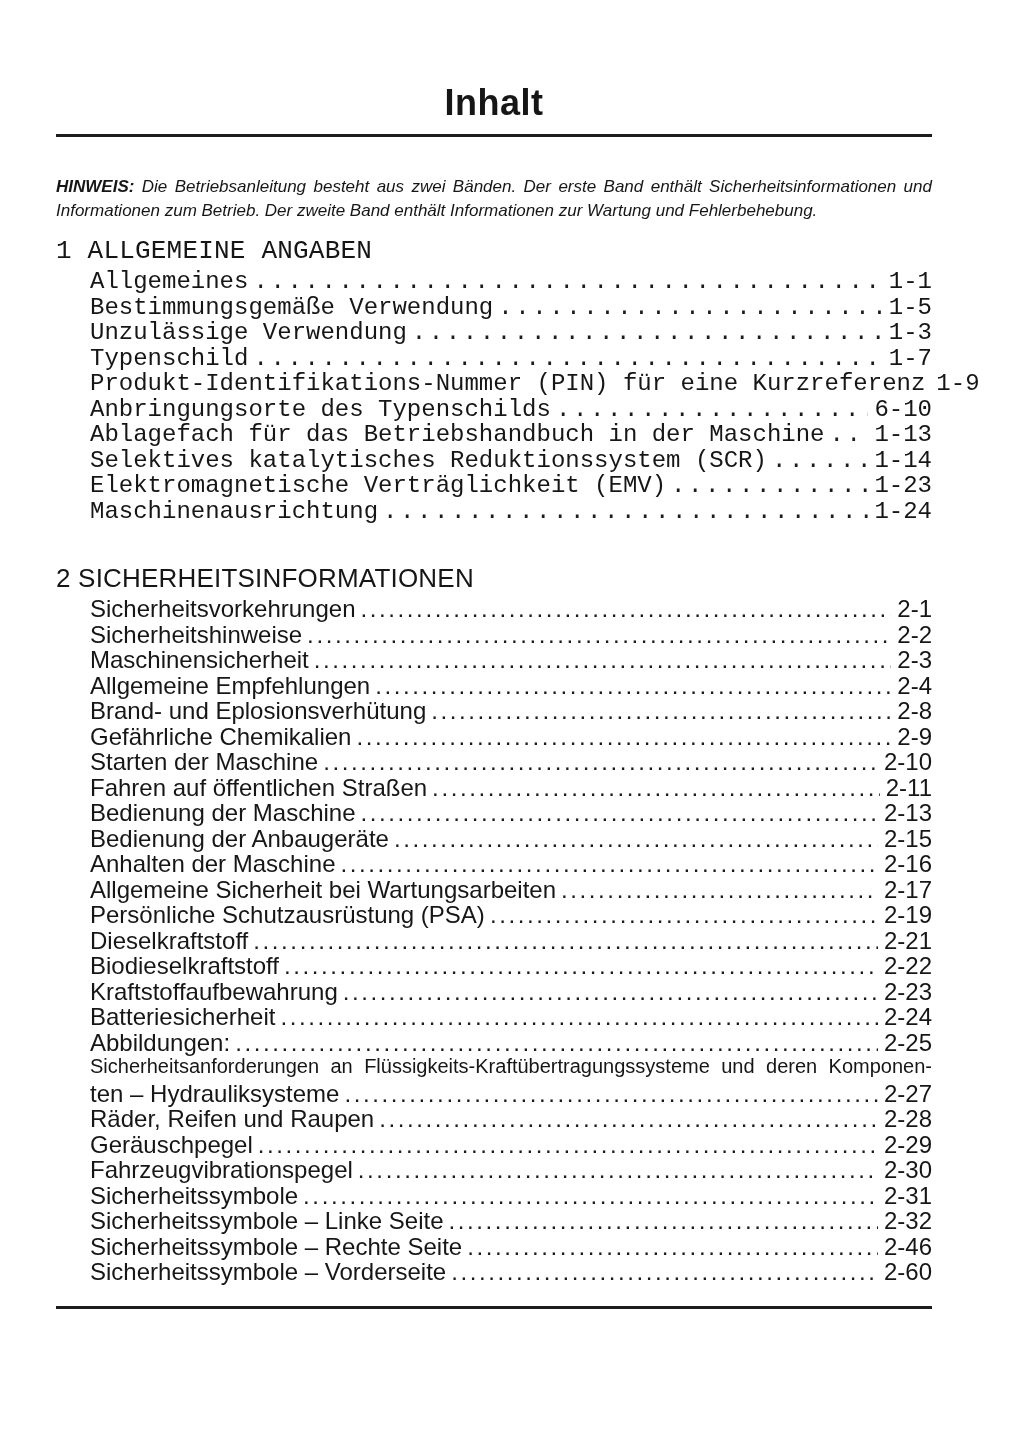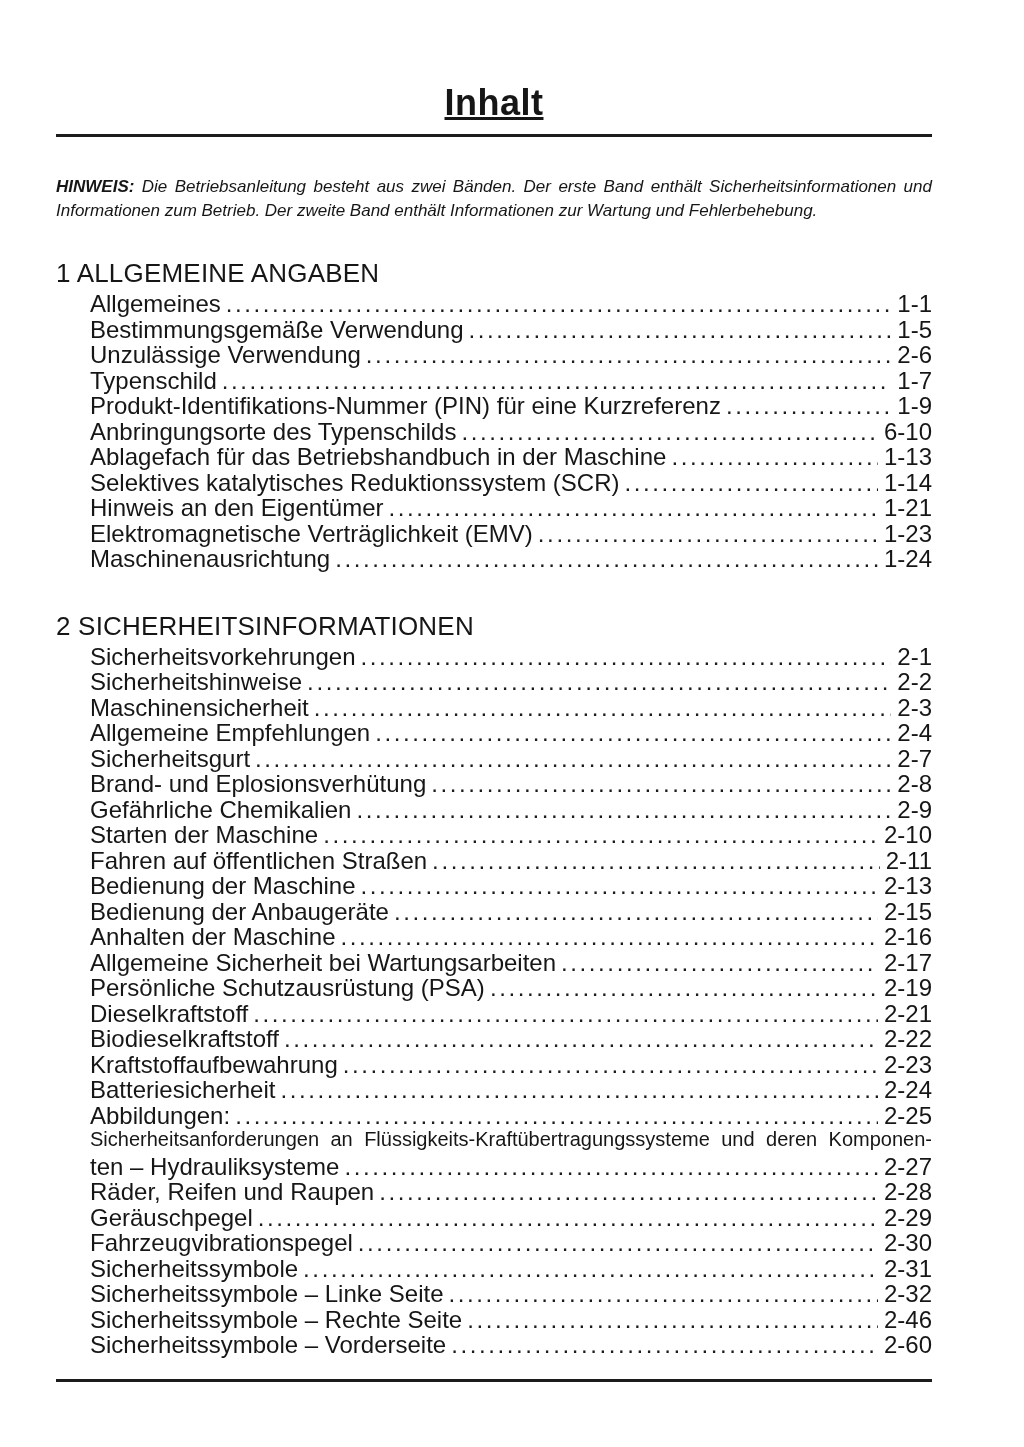--- a/index.html
+++ b/index.html
@@ -19,21 +19,20 @@
     padding-top: 84px;
     box-sizing: border-box;
   }
   .doc-title {
     margin: 0;
     font-size: 36px;
     line-height: 38px;
     font-weight: bold;
     text-align: center;
     letter-spacing: 0.5px;
-    text-decoration: underline;
   }
   .rule {
     height: 3px;
     background: #1c1c1c;
     border: none;
     margin: 0;
   }
   .rule-top { margin-top: 12px; }
   .rule-bottom { margin-top: 22px; }
   .note {
@@ -43,21 +42,21 @@
     font-style: italic;
   }
   .note-line1 {
     text-align: justify;
     text-align-last: justify;
     white-space: normal;
   }
   .note-label {
     font-weight: bold;
   }
-  .toc-section-1 { margin-top: 36px; }
+  .toc-section-1 { margin-top: 14px; font-family: Liberation Mono, monospace; }
   .toc-section-2 { margin-top: 40px; }
   .section-heading {
     margin: 0;
     font-size: 26px;
     line-height: 30px;
     font-weight: 400;
     letter-spacing: 0.2px;
   }
   .entries {
     margin-top: 2px;
@@ -125,21 +124,21 @@
             <span class="toc-page">1-1</span>
           </div>
           <div class="toc-row">
             <span class="toc-label">Bestimmungsgemäße Verwendung</span>
             <span class="dot-leader"></span>
             <span class="toc-page">1-5</span>
           </div>
           <div class="toc-row">
             <span class="toc-label">Unzulässige Verwendung</span>
             <span class="dot-leader"></span>
-            <span class="toc-page">2-6</span>
+            <span class="toc-page">1-3</span>
           </div>
           <div class="toc-row">
             <span class="toc-label">Typenschild</span>
             <span class="dot-leader"></span>
             <span class="toc-page">1-7</span>
           </div>
           <div class="toc-row">
             <span class="toc-label">Produkt-Identifikations-Nummer (PIN) für eine Kurzreferenz</span>
             <span class="dot-leader"></span>
             <span class="toc-page">1-9</span>
@@ -151,25 +150,20 @@
           </div>
           <div class="toc-row">
             <span class="toc-label">Ablagefach für das Betriebshandbuch in der Maschine</span>
             <span class="dot-leader"></span>
             <span class="toc-page">1-13</span>
           </div>
           <div class="toc-row">
             <span class="toc-label">Selektives katalytisches Reduktionssystem (SCR)</span>
             <span class="dot-leader"></span>
             <span class="toc-page">1-14</span>
-          </div>
-          <div class="toc-row">
-            <span class="toc-label">Hinweis an den Eigentümer</span>
-            <span class="dot-leader"></span>
-            <span class="toc-page">1-21</span>
           </div>
           <div class="toc-row">
             <span class="toc-label">Elektromagnetische Verträglichkeit (EMV)</span>
             <span class="dot-leader"></span>
             <span class="toc-page">1-23</span>
           </div>
           <div class="toc-row">
             <span class="toc-label">Maschinenausrichtung</span>
             <span class="dot-leader"></span>
             <span class="toc-page">1-24</span>
@@ -193,25 +187,20 @@
             <span class="toc-label">Maschinensicherheit</span>
             <span class="dot-leader"></span>
             <span class="toc-page">2-3</span>
           </div>
           <div class="toc-row">
             <span class="toc-label">Allgemeine Empfehlungen</span>
             <span class="dot-leader"></span>
             <span class="toc-page">2-4</span>
           </div>
           <div class="toc-row">
-            <span class="toc-label">Sicherheitsgurt</span>
-            <span class="dot-leader"></span>
-            <span class="toc-page">2-7</span>
-          </div>
-          <div class="toc-row">
             <span class="toc-label">Brand- und Eplosionsverhütung</span>
             <span class="dot-leader"></span>
             <span class="toc-page">2-8</span>
           </div>
           <div class="toc-row">
             <span class="toc-label">Gefährliche Chemikalien</span>
             <span class="dot-leader"></span>
             <span class="toc-page">2-9</span>
           </div>
           <div class="toc-row">

